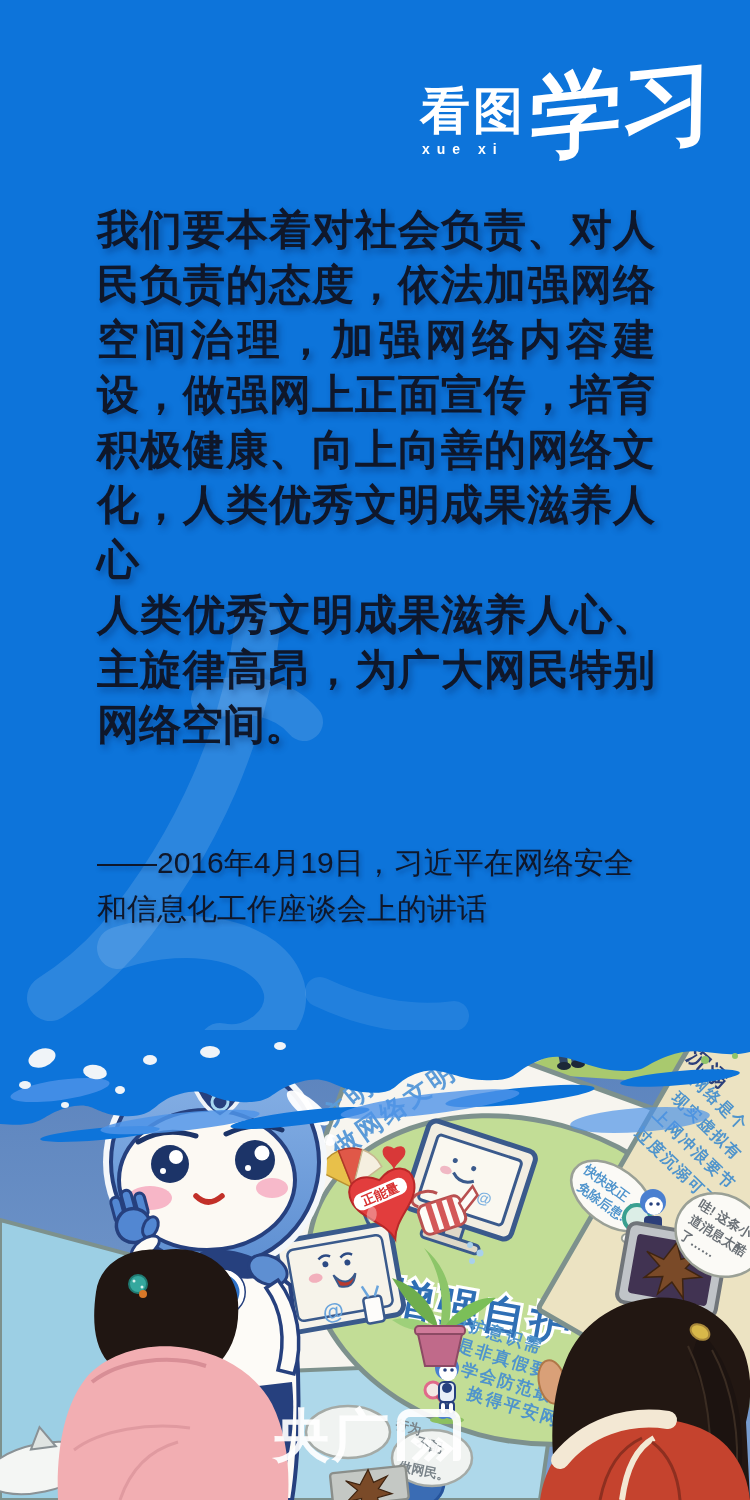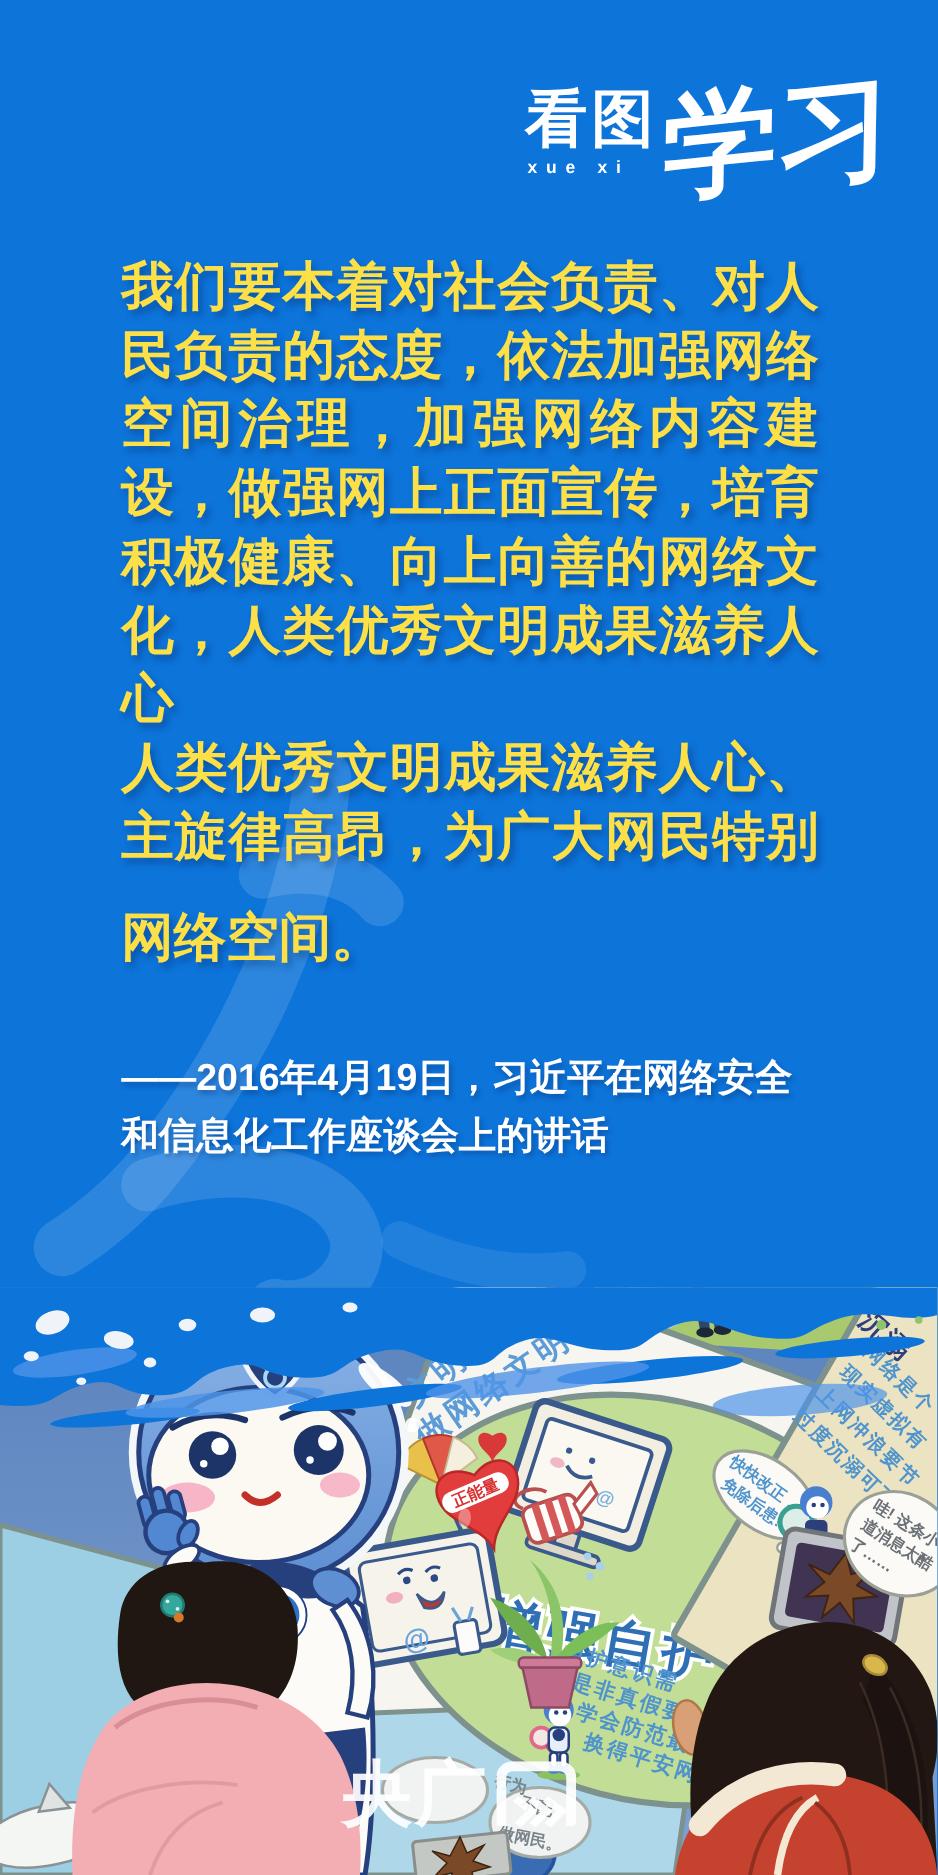--- a/index.html
+++ b/index.html
@@ -2,37 +2,37 @@
 <html><head>
 <meta charset="utf-8">
 <style>
   html,body{margin:0;padding:0;}
   body{width:750px;height:1500px;position:relative;overflow:hidden;
        background:#0d74da;font-family:"Liberation Sans",sans-serif;}
   .stage{position:absolute;inset:0;width:750px;height:1500px;}
 
   
   .kt-logo{position:absolute;top:70px;right:36px;display:flex;color:#fff;}
-  .kt-left{display:flex;flex-direction:column;align-items:flex-start;margin-top:0;}
+  .kt-left{display:flex;flex-direction:column;align-items:flex-start;margin-top:16px;}
   .kt-title{font-size:50px;font-weight:900;letter-spacing:3px;line-height:1;}
   .kt-pinyin{font-size:14px;font-weight:700;letter-spacing:7px;margin-top:6px;padding-left:2px;line-height:1;}
   .kt-calli{font-size:92px;font-weight:700;line-height:1;margin-left:4px;margin-top:-6px;
             font-family:"Liberation Serif",serif;transform:rotate(-6deg) skewX(-7deg);}
 
   
-  .quote{position:absolute;left:97px;top:203px;width:558px;color:#fde047;
+  .quote{position:absolute;left:97px;top:203px;width:558px;color:#0f172a;
          font-size:42px;line-height:55px;font-weight:700;
          font-family:"Liberation Serif",serif;
          text-shadow:3px 4px 6px rgba(5,35,90,.4);}
   .q-line{text-align:justify;text-align-last:justify;text-justify:inter-character;}
-  .q-line.last{text-align-last:left;margin-top:26px;}
-
-  
-  .attrib{position:absolute;left:97px;top:840px;color:#ffffff;font-size:30px;
-          line-height:46px;font-weight:700;text-shadow:2px 3px 4px rgba(5,35,90,.35);}
+  .q-line.last{text-align-last:left;}
+
+  
+  .attrib{position:absolute;left:97px;top:840px;color:#0f172a;font-size:30px;
+          line-height:46px;font-weight:400;text-shadow:2px 3px 4px rgba(5,35,90,.35);}
 
   
   .calli-wm{position:absolute;top:0;left:0;pointer-events:none;}
 
   
   .photo{position:absolute;top:1030px;left:0;}
 
   
   .cnr{position:absolute;left:273px;top:1406px;height:58px;display:flex;align-items:center;
        color:rgba(255,255,255,.92);}

